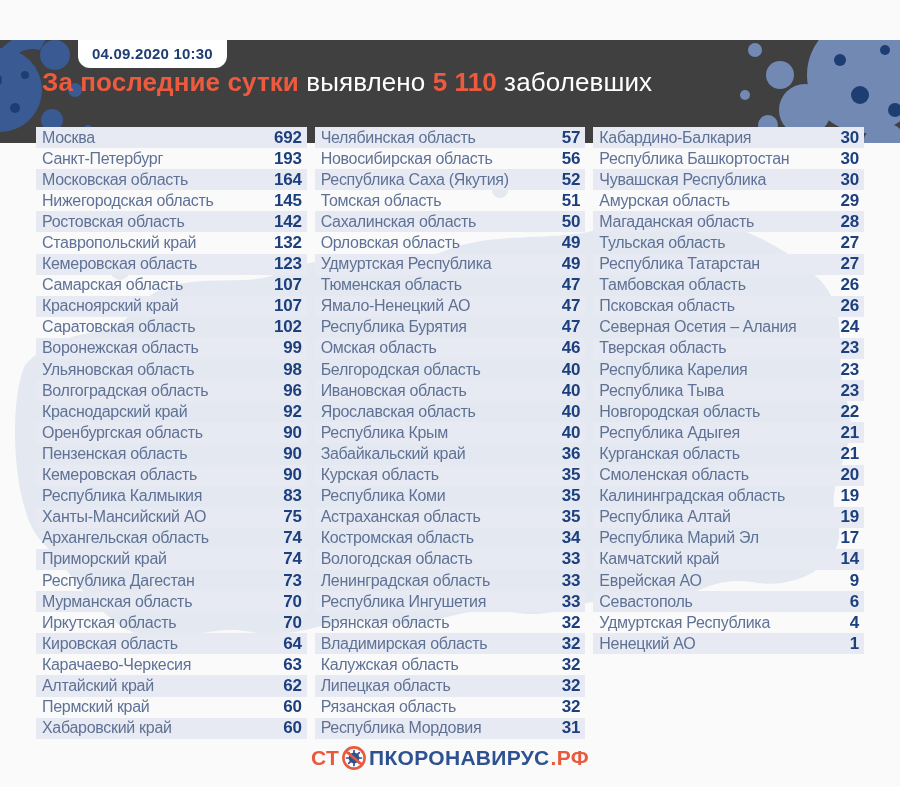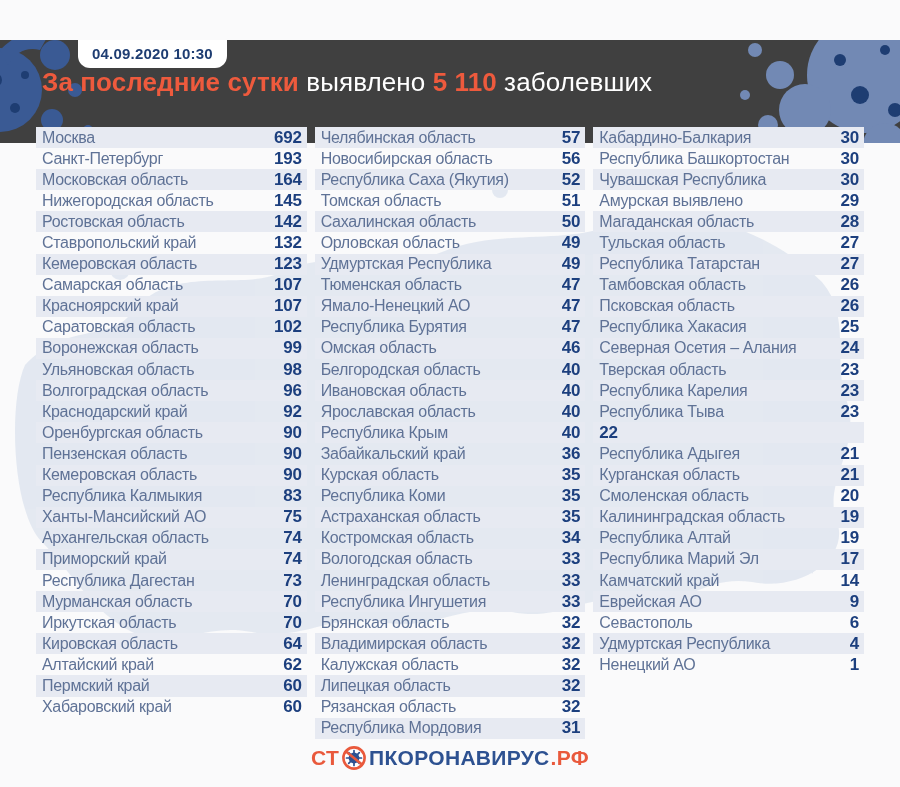--- a/index.html
+++ b/index.html
@@ -237,20 +237,24 @@
         </div>
         <div class="row">
           <span class="rname">Иркутская область</span>
           <span class="rval">70</span>
         </div>
         <div class="row">
           <span class="rname">Кировская область</span>
           <span class="rval">64</span>
         </div>
         <div class="row">
+          <span class="rname">Карачаево-Черкесия</span>
+          <span class="rval">63</span>
+        </div>
+        <div class="row">
           <span class="rname">Алтайский край</span>
           <span class="rval">62</span>
         </div>
         <div class="row">
           <span class="rname">Пермский край</span>
           <span class="rval">60</span>
         </div>
         <div class="row">
           <span class="rname">Хабаровский край</span>
           <span class="rval">60</span>
@@ -381,21 +385,21 @@
         </div>
         <div class="row">
           <span class="rname">Республика Башкортостан</span>
           <span class="rval">30</span>
         </div>
         <div class="row">
           <span class="rname">Чувашская Республика</span>
           <span class="rval">30</span>
         </div>
         <div class="row">
-          <span class="rname">Амурская выявлено</span>
+          <span class="rname">Амурская область</span>
           <span class="rval">29</span>
         </div>
         <div class="row">
           <span class="rname">Магаданская область</span>
           <span class="rval">28</span>
         </div>
         <div class="row">
           <span class="rname">Тульская область</span>
           <span class="rval">27</span>
         </div>
@@ -405,40 +409,37 @@
         </div>
         <div class="row">
           <span class="rname">Тамбовская область</span>
           <span class="rval">26</span>
         </div>
         <div class="row">
           <span class="rname">Псковская область</span>
           <span class="rval">26</span>
         </div>
         <div class="row">
-          <span class="rname">Республика Хакасия</span>
-          <span class="rval">25</span>
-        </div>
-        <div class="row">
           <span class="rname">Северная Осетия – Алания</span>
           <span class="rval">24</span>
         </div>
         <div class="row">
           <span class="rname">Тверская область</span>
           <span class="rval">23</span>
         </div>
         <div class="row">
           <span class="rname">Республика Карелия</span>
           <span class="rval">23</span>
         </div>
         <div class="row">
           <span class="rname">Республика Тыва</span>
           <span class="rval">23</span>
         </div>
         <div class="row">
+          <span class="rname">Новгородская область</span>
           <span class="rval">22</span>
         </div>
         <div class="row">
           <span class="rname">Республика Адыгея</span>
           <span class="rval">21</span>
         </div>
         <div class="row">
           <span class="rname">Курганская область</span>
           <span class="rval">21</span>
         </div>

